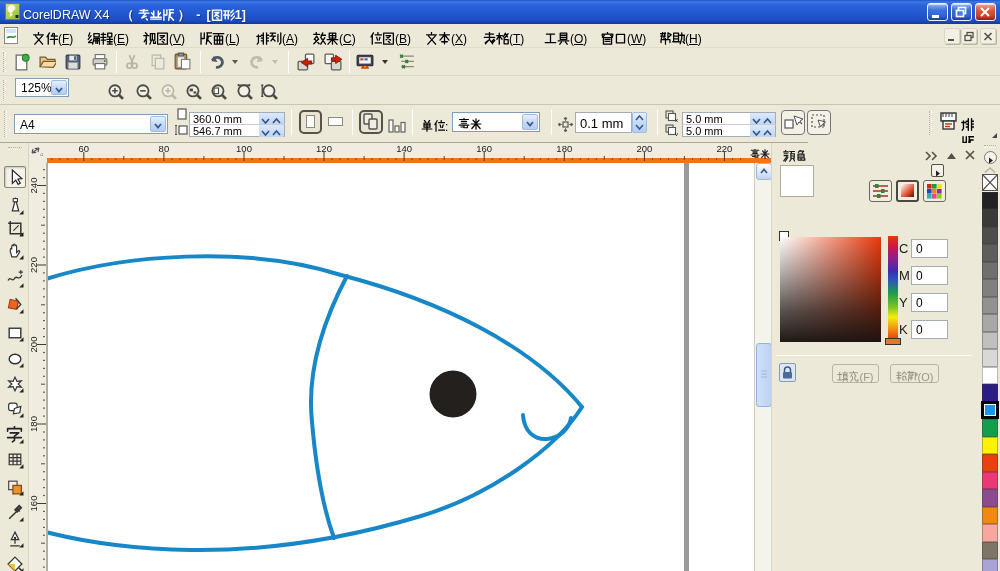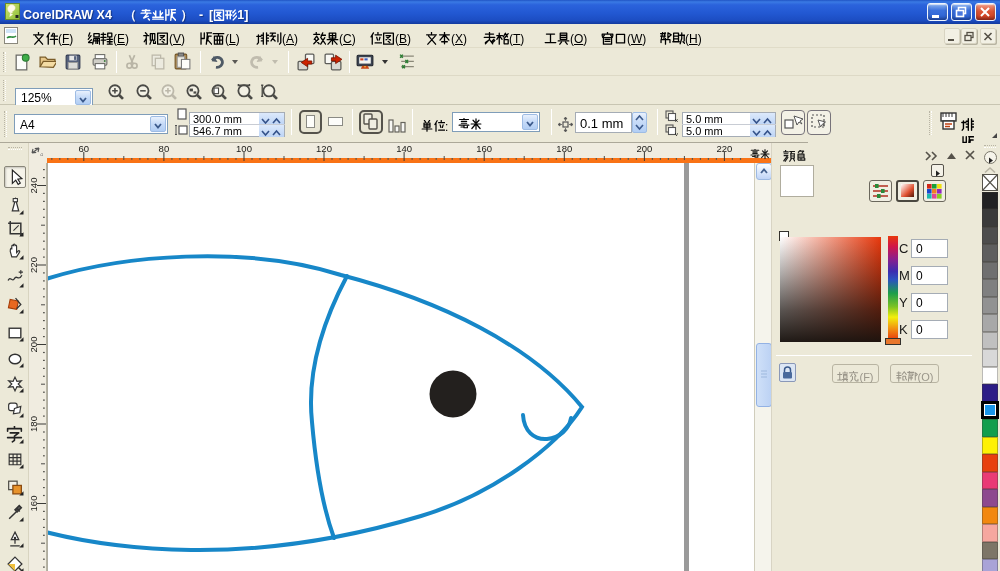--- a/index.html
+++ b/index.html
@@ -12,21 +12,21 @@
 .spinbox{position:absolute;background:#fff;border:1px solid #a5acb5}
 .btn3d{position:absolute;border:1px solid #77737a;border-radius:4px;background:#f3f1e6}
 .xpbtn{position:absolute;top:3px;width:21px;height:18px;border-radius:3px;border:1px solid #eef4fd;color:#fff}
 </style></head><body>
 <div class="abs" style="left:0;top:0;width:1000px;height:24px;background:linear-gradient(180deg,#2054c4 0%,#3a7ae4 8%,#2b63dc 20%,#2258d2 55%,#1c4dc2 85%,#123a9e 100%);">
 <div class="abs" style="left:5px;top:3px;width:15px;height:17px;background:linear-gradient(135deg,#cfe470,#8fbe3a);border:1px solid #6a8c2a;"><svg width="13" height="15" viewBox="0 0 13 15">
         <path d="M4 1 C7 0 10 2 9 5 C8.5 6.5 7 7 6 8 L6.5 9 L4.5 9 C2 8 1 5 2 3 Z" fill="#fffbe8" stroke="#e8e2c0" stroke-width=".5"></path>
         <path d="M4 9 L3.5 13 L7 10.5 Z" fill="#fffbe8"></path>
         <rect x="9.5" y="11" width="3" height="3" fill="#222"></rect>
       </svg></div>
-<div class="abs" style="left:23px;top:5px;white-space:nowrap"><span style="font-weight:bold;font-size:12.5px;color:#fff;text-shadow:1px 1px 1px #12327e;">CorelDRAW X4</span><span style="font-weight:bold;font-size:12.5px;color:#fff;text-shadow:1px 1px 1px #12327e;margin-left:12px">（</span><span style="margin-left:4px"><svg width="12" height="12" viewBox="0 0 16 16" style="vertical-align:-2px;">
+<div class="abs" style="left:23px;top:5px;white-space:nowrap"><span style="font-weight:normal;font-size:12.5px;color:#fff;text-shadow:1px 1px 1px #12327e;">CorelDRAW X4</span><span style="font-weight:bold;font-size:12.5px;color:#fff;text-shadow:1px 1px 1px #12327e;margin-left:12px">（</span><span style="margin-left:4px"><svg width="12" height="12" viewBox="0 0 16 16" style="vertical-align:-2px;">
           <path d="M3 2L13 2 M8 0L7 5.5 M1.5 5.5L14.5 5.5 M10.5 5.5L5 12 M5 12L11 9.5 M11 13L12.5 14.5" stroke="#ffffff" stroke-width="1.9" fill="none" stroke-linecap="round" stroke-linejoin="round"></path>
         </svg><svg width="12" height="12" viewBox="0 0 16 16" style="vertical-align:-2px;">
           <path d="M5 2.5L5 11 M11 2.5L11 11 M2 5L4 7.5 M14 5L12 7.5 M1 11L15 11 M1 13.5L15 13.5" stroke="#ffffff" stroke-width="1.9" fill="none" stroke-linecap="round" stroke-linejoin="round"></path>
         </svg><svg width="12" height="12" viewBox="0 0 16 16" style="vertical-align:-2px;">
           <path d="M2.5 1L2.5 15 M2.5 8L6.5 8 M6.5 8L6.5 1 M9.5 1L15.5 1 M10.5 1L9 15 M11.5 5L15 5 M11.5 5L10.5 11 M11 10L15.5 15" stroke="#ffffff" stroke-width="1.9" fill="none" stroke-linecap="round" stroke-linejoin="round"></path>
         </svg></span><span style="font-weight:bold;font-size:12.5px;color:#fff;text-shadow:1px 1px 1px #12327e;margin-left:4px">）</span><span style="font-weight:bold;font-size:12.5px;color:#fff;text-shadow:1px 1px 1px #12327e;margin-left:6px">-</span><span style="font-weight:bold;font-size:12.5px;color:#fff;text-shadow:1px 1px 1px #12327e;margin-left:6px">[</span><svg width="12" height="12" viewBox="0 0 16 16" style="vertical-align:-2px;">
         <path d="M2 1.5L14 1.5 M2 1.5L2 15 M14 1.5L14 15 M2 15L14 15 M5 4.5L10.5 4.5 M10.5 4.5L5 9.5 M6 6.5L10.5 10 M7.5 11.5L9.5 13" stroke="#ffffff" stroke-width="1.9" fill="none" stroke-linecap="round" stroke-linejoin="round"></path>
       </svg><svg width="12" height="12" viewBox="0 0 16 16" style="vertical-align:-2px;">
         <path d="M1 2.5L9 2.5 M3 2.5L3 13 M7 2.5L7 13 M1 8L9 8 M13.5 1.5L10.5 5 M14.5 5.5L11 9.5 M15.5 9.5L11 14.5" stroke="#ffffff" stroke-width="1.9" fill="none" stroke-linecap="round" stroke-linejoin="round"></path>
       </svg><span style="font-weight:bold;font-size:12.5px;color:#fff;text-shadow:1px 1px 1px #12327e;">1]</span></div>
@@ -196,21 +196,21 @@
     </svg>
 <svg class="abs" style="left:397px;top:4px" width="20" height="20" viewBox="0 0 19 19">
       <path d="M4 4 h12 M4 9 h12 M4 14 h12" stroke="#8a8878" stroke-width="1.2"></path>
       <path d="M3 2.5 l2.5 3 M5.5 2.5 l-2.5 3" stroke="#2c7c33" stroke-width="1.4"></path>
       <path d="M8 7.5 l2.5 3 M10.5 7.5 l-2.5 3" stroke="#2c7c33" stroke-width="1.4"></path>
       <path d="M5 12.5 l2.5 3 M7.5 12.5 l-2.5 3" stroke="#2c7c33" stroke-width="1.4"></path>
     </svg>
 </div>
 <div class="abs" style="left:0;top:76px;width:1000px;height:29px;background:#ece9d8;border-bottom:1px solid #c8c5b2">
 <div class="handle" style="left:3px;top:4px;height:21px"></div>
-<div class="combo" style="left:15px;top:12px;width:78px;height:19px">
+<div class="combo" style="left:15px;top:2px;width:54px;height:19px">
       <span style="position:absolute;left:5px;top:2px;font-size:12px">125%</span>
       <div class="combobtn">
         <svg width="14" height="15" style="position:absolute;left:0;top:1px">
           <path d="M4 6 L7 9.5 L10 6" fill="none" stroke="#3c5a8c" stroke-width="1.8"></path>
         </svg>
       </div>
     </div>
 <svg class="abs" style="left:106px;top:83px;top:7px" width="19" height="19" viewBox="0 0 17 17">
       <circle cx="8" cy="7" r="5" fill="#f8f6ee" fill-opacity=".6" stroke="#4a4a46" stroke-width="1.6"></circle>
       <path d="M11.7 10.7 L15.2 14.2" stroke="#4a4a46" stroke-width="2.4"></path>
@@ -259,21 +259,21 @@
       </div>
     </div>
 <svg class="abs" style="left:176px;top:3px" width="12" height="12">
       <rect x="2" y="1" width="8" height="10" fill="#fff" stroke="#555" stroke-width="1.2"></rect>
     </svg>
 <svg class="abs" style="left:174px;top:19px" width="14" height="12">
       <path d="M2 1 v10 M1 2 l1-1 1 1 M1 10 l1 1 1-1" stroke="#555" fill="none"></path>
       <rect x="5" y="2" width="8" height="8" fill="#fff" stroke="#555" stroke-width="1.2"></rect>
     </svg>
 <div class="abs" style="left:189px;top:7px;width:96px;height:25px;background:#fff;border:1px solid #a5acb5"></div>
-<span class="abs" style="left:193px;top:8px;font-size:11px">300.0 mm</span>
+<span class="abs" style="left:193px;top:8px;font-size:11px">360.0 mm</span>
 <div class="abs" style="left:259px;top:8px;width:25px;height:12px;background:linear-gradient(180deg,#dce9fb,#bdd4f5)"><svg width="25" height="12">
         <path d="M3 4 l3.5 4 3.5-4" fill="none" stroke="#35538a" stroke-width="1.6"></path>
         <path d="M14 8 l3.5-4 3.5 4" fill="none" stroke="#35538a" stroke-width="1.6"></path>
       </svg></div>
 <span class="abs" style="left:193px;top:20px;font-size:11px">546.7 mm</span>
 <div class="abs" style="left:259px;top:20px;width:25px;height:12px;background:linear-gradient(180deg,#dce9fb,#bdd4f5)"><svg width="25" height="12">
         <path d="M3 4 l3.5 4 3.5-4" fill="none" stroke="#35538a" stroke-width="1.6"></path>
         <path d="M14 8 l3.5-4 3.5 4" fill="none" stroke="#35538a" stroke-width="1.6"></path>
       </svg></div>
 <div class="abs" style="left:189px;top:19px;width:96px;height:1px;background:#c8ccd4"></div>

